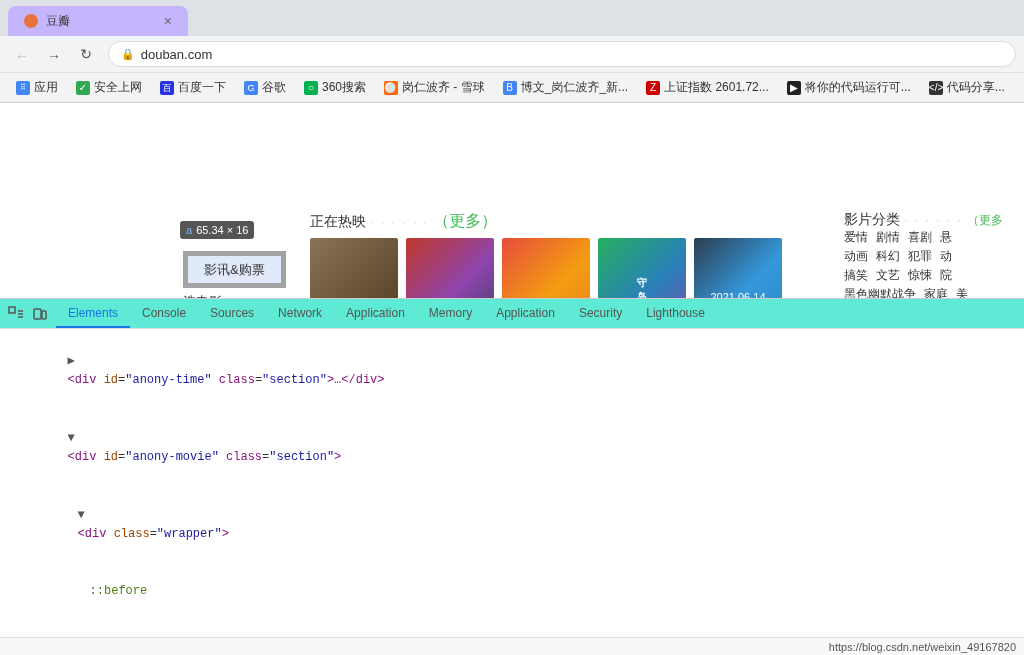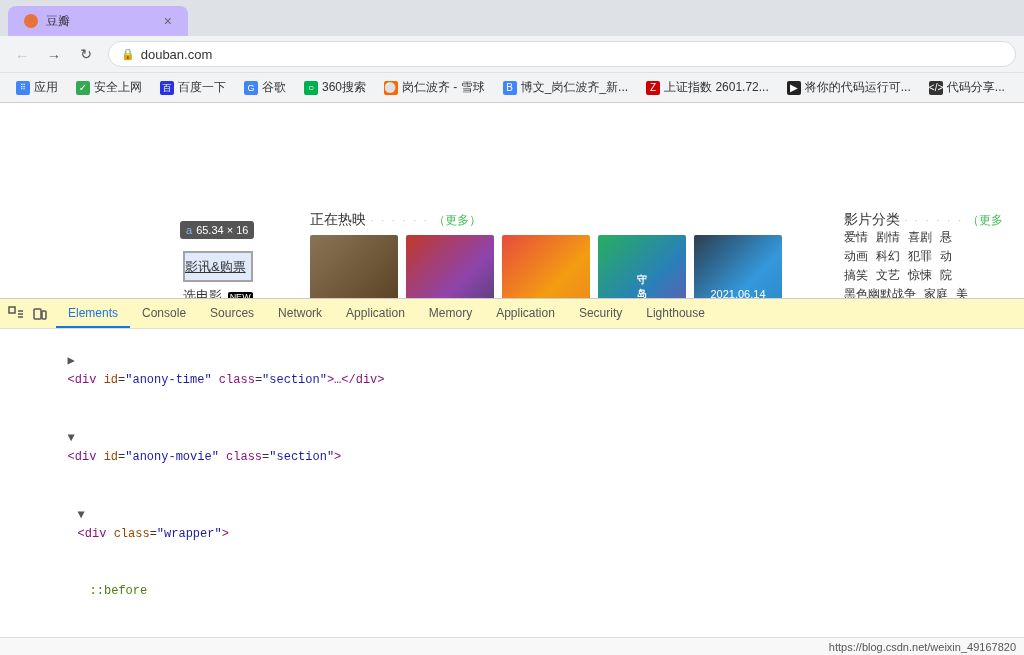--- a/index.html
+++ b/index.html
@@ -153,23 +153,22 @@
     .side-link {
       display: block;
       font-size: 13px;
       color: #333;
       text-decoration: none;
       padding: 2px 0;
       line-height: 1.8;
     }
     .side-link.active {
       background: rgba(100,149,237,0.2);
-      border: 2px solid #a3a3a3;
-      padding: 2px 0;
-      text-decoration: underline;
+      border: 5px solid #a3a3a3;
+      padding: 2px 16px;
     }
     .side-link .new-badge {
       background: #000000;
       color: white;
       font-size: 9px;
       border-radius: 2px;
       padding: 0 2px;
       margin-left: 2px;
     }
     
@@ -180,21 +179,21 @@
       right: 0;
       height: 200px;
     }
     .section-title {
       font-size: 14px;
       color: #333;
       display: flex;
       align-items: center;
       gap: 4px;
     }
-    .more-link { color: #42bd56; font-size: 12px; }
+    .more-link { color: #42bd56; font-size: 16px; }
     .movie-list {
       display: flex;
       gap: 6px;
       margin-top: 6px;
     }
     .movie-card {
       width: 90px;
     }
     .movie-poster {
       width: 88px;
@@ -233,21 +232,21 @@
       left: 0;
       right: 0;
       height: 357px;
       background: #f8f8f8;
       border-top: 1px solid #ccc;
       display: flex;
       flex-direction: column;
     }
     .devtools-toolbar {
       height: 30px;
-      background: #fef9c3;
+      background: #5eead4;
       border-bottom: 1px solid #ddd;
       display: flex;
       align-items: center;
       padding: 0 4px;
       gap: 0;
     }
     .dt-icon-btn {
       width: 24px; height: 24px;
       border: none;
       background: transparent;

